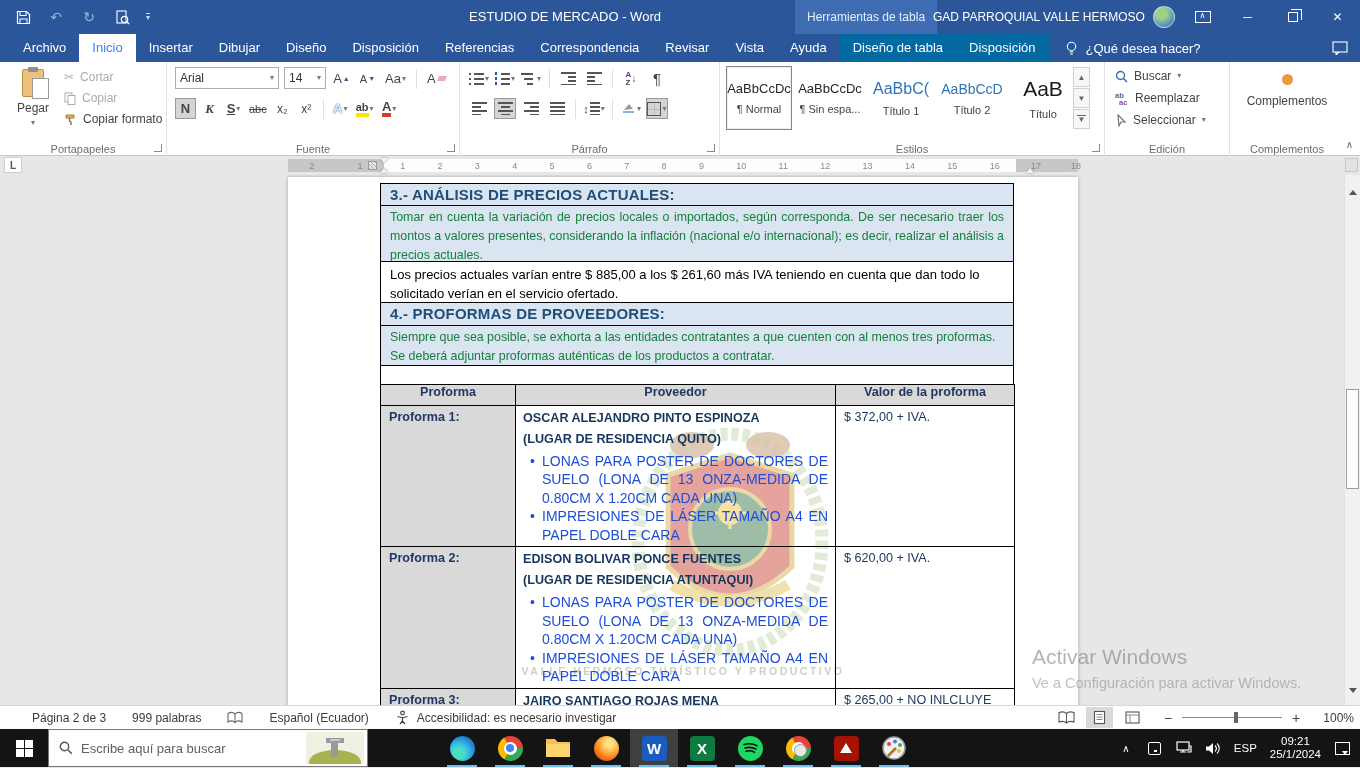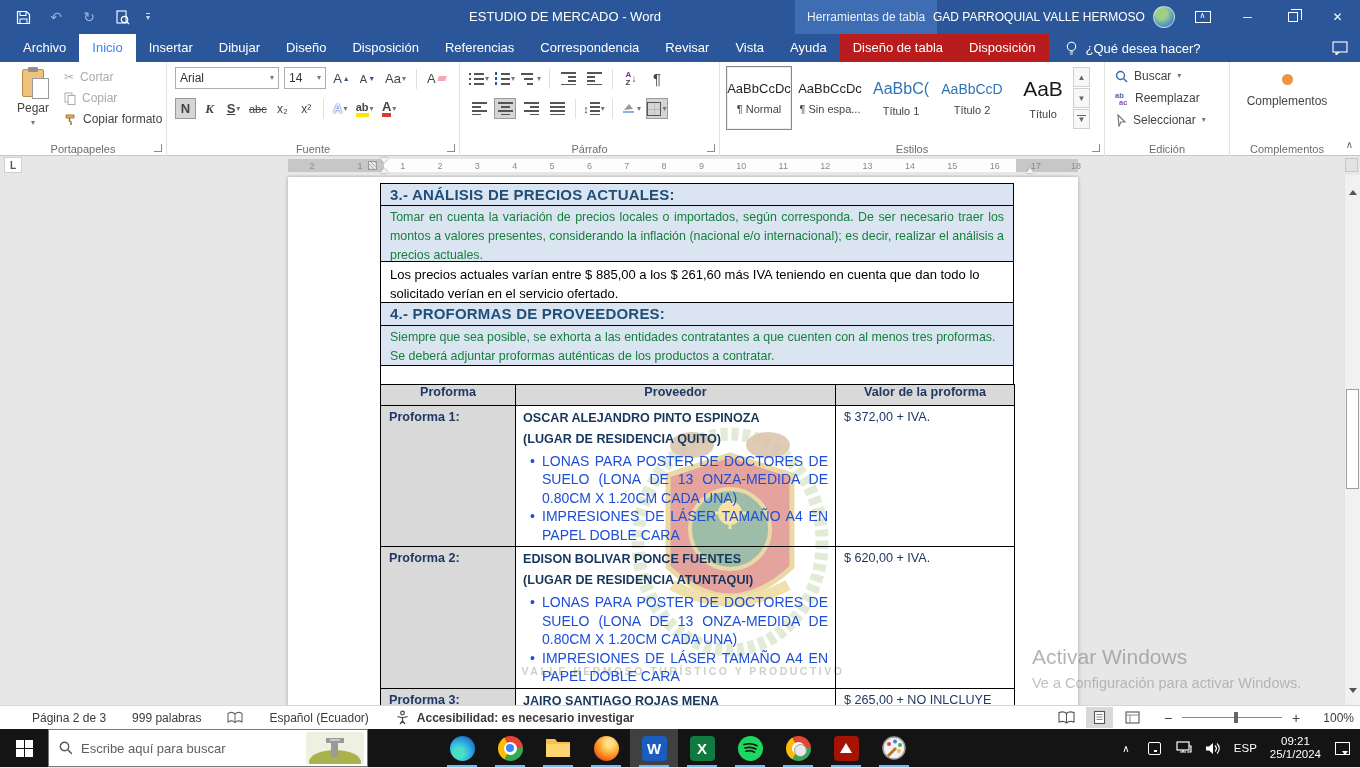--- a/index.html
+++ b/index.html
@@ -21,21 +21,21 @@
 .wc{width:45px;height:34px;display:flex;align-items:center;justify-content:center;font-size:12px;color:#fff}
 .rdo-ic{width:16px;height:12px;border:1px solid #fff;position:relative}
 .rdo-ic::after{content:"∧";position:absolute;left:4px;top:-1px;font-size:8px}
 .restore-ic{width:10px;height:10px;border:1px solid #fff;position:relative}
 .restore-ic::before{content:"";position:absolute;left:2px;top:-4px;width:10px;height:10px;border:1px solid #fff;border-left:none;border-bottom:none}
 
 
 .tabs{position:relative;height:28px;background:#2b579a;display:flex;padding-left:10px;color:#fff}
 .tab{padding:0 13px;line-height:28px;font-size:13px;white-space:nowrap}
 .tab.t-active{background:#fff;color:#3b82f6}
-.tab.t-ctx{background:#b91c1c}
+.tab.t-ctx{background:#0369a1}
 .tellme{display:flex;align-items:center;gap:8px;margin-left:16px;font-size:13px;white-space:nowrap}
 .feedback{margin-left:auto;margin-right:12px;display:flex;align-items:center}
 
 
 .ribbon{position:relative;height:94px;background:#fff;border-bottom:1px solid #c8c6c4}
 .grp{position:absolute;top:0;height:94px;border-right:1px solid #e4e2e0}
 .grp-label{position:absolute;bottom:1px;left:0;right:0;text-align:center;font-size:11px;color:#6c6c6c}
 .dlg{position:absolute;right:4px;bottom:4px;width:8px;height:8px;border-right:1px solid #8a8a8a;border-bottom:1px solid #8a8a8a}
 .g-clip{left:0;width:167px}
 .g-font{left:167px;width:293px}
@@ -141,21 +141,21 @@
 .vs-up{top:8px}.vs-down{top:510px}
 .tri-up{width:0;height:0;border:4px solid transparent;border-bottom:5px solid #555}
 .tri-dn{width:0;height:0;border:4px solid transparent;border-top:5px solid #555}
 .vs-thumb{position:absolute;left:1px;top:214px;width:13px;height:100px;background:#fdfdfd;border:1px solid #9d9d9d}
 .act{position:absolute;left:1032px;top:470px;z-index:5;pointer-events:none}
 .act-t{font-size:21px;color:rgba(118,118,118,.55)}
 .act-s{font-size:14.5px;color:rgba(130,130,130,.5);margin-top:6px}
 
 
 .statusbar{position:relative;height:24px;background:#fff;border-top:1px solid #d6d6d6;display:flex;align-items:center;padding-left:32px;gap:26px;font-size:12px;color:#3b3b3b}
-.sb-acc{display:flex;align-items:center;gap:7px;font-weight:bold}
+.sb-acc{display:flex;align-items:center;gap:7px;font-weight:normal}
 .sb-right{position:absolute;right:6px;top:0;height:23px;display:flex;align-items:center;gap:6px}
 .vbtn{width:27px;height:21px;display:flex;align-items:center;justify-content:center}
 .vbtn.on{background:#d9d9d9}
 .zoomwrap{display:flex;align-items:center;gap:8px;margin-left:10px}
 .zsign{font-size:14px;color:#444;width:12px;text-align:center}
 .ztrack{position:relative;width:100px;height:1px;background:#8a8a8a}
 .zthumb{position:absolute;left:52px;top:-5px;width:4px;height:11px;background:#666}
 .zpct{width:42px;text-align:right;font-size:12px;color:#3b3b3b;margin-left:4px}
 
 

